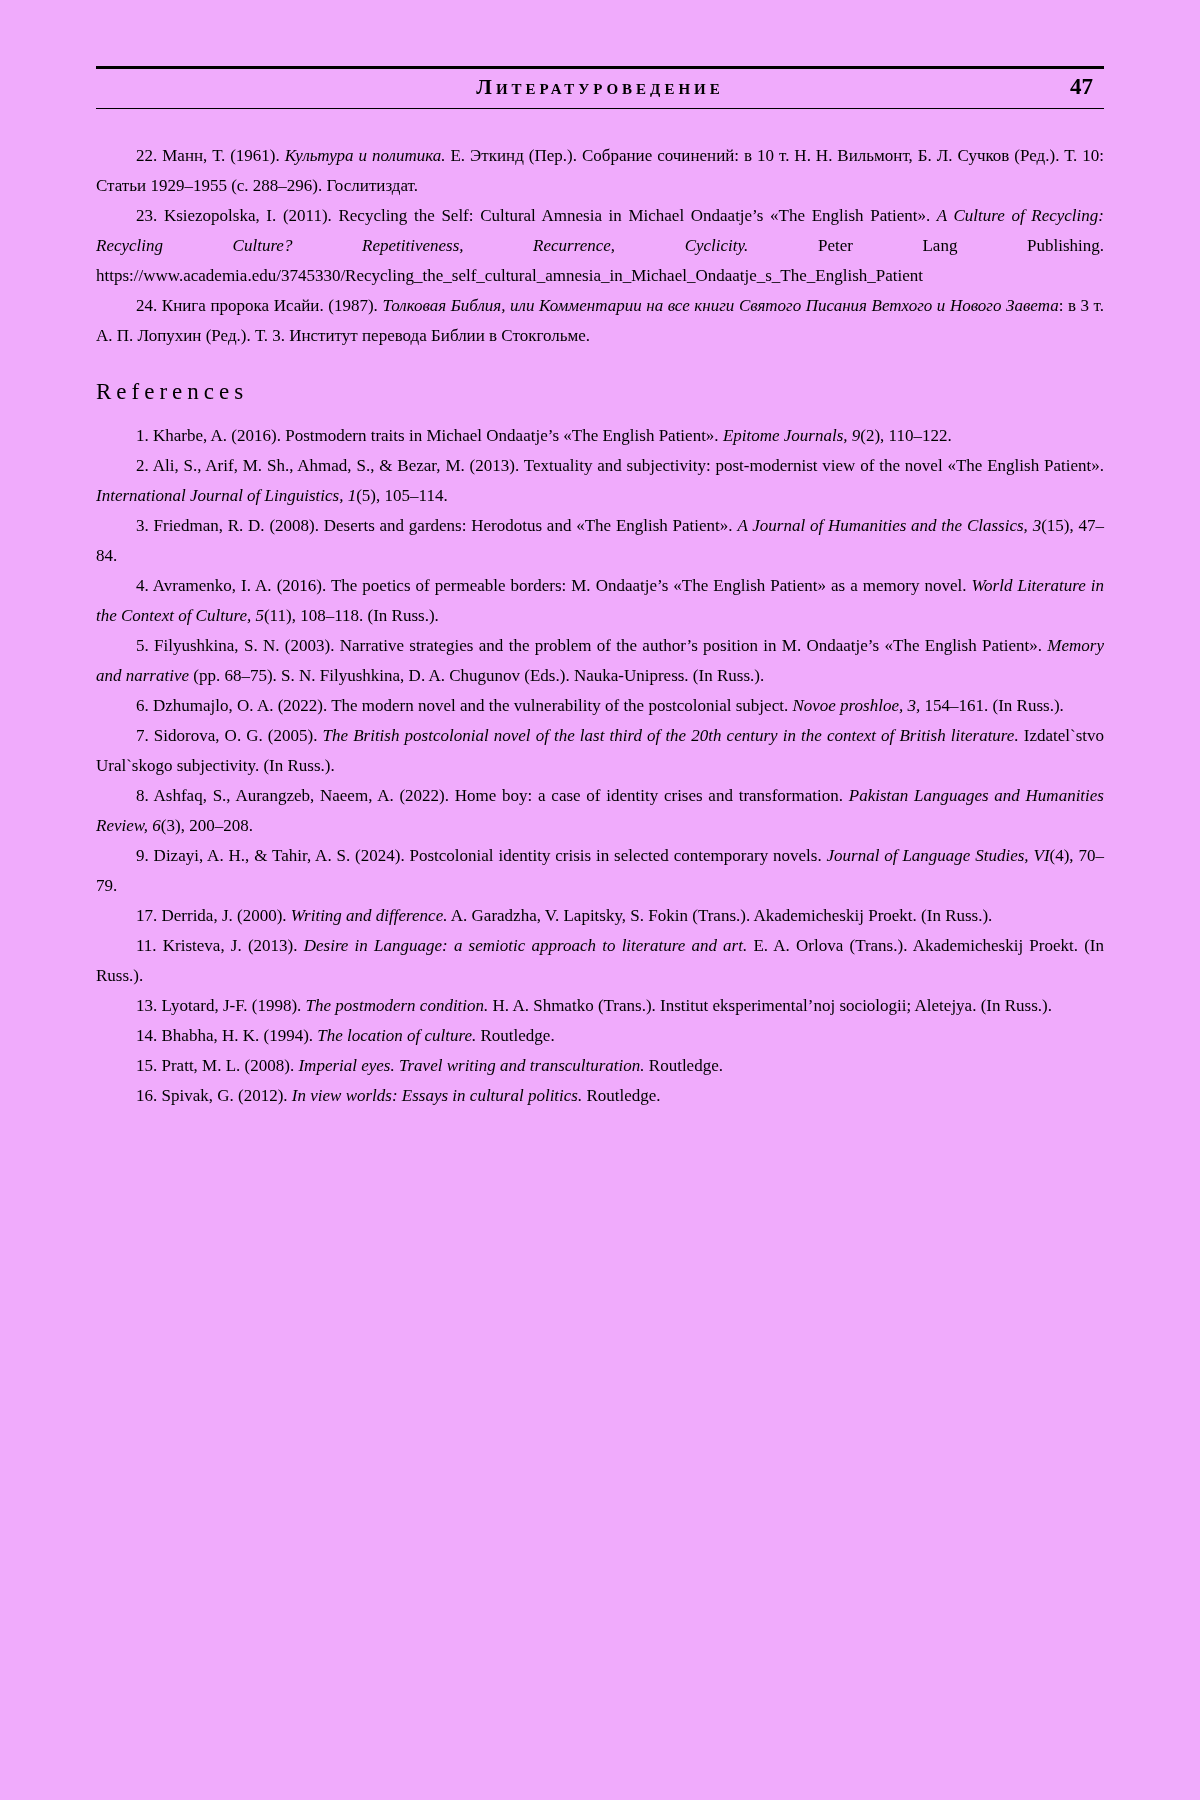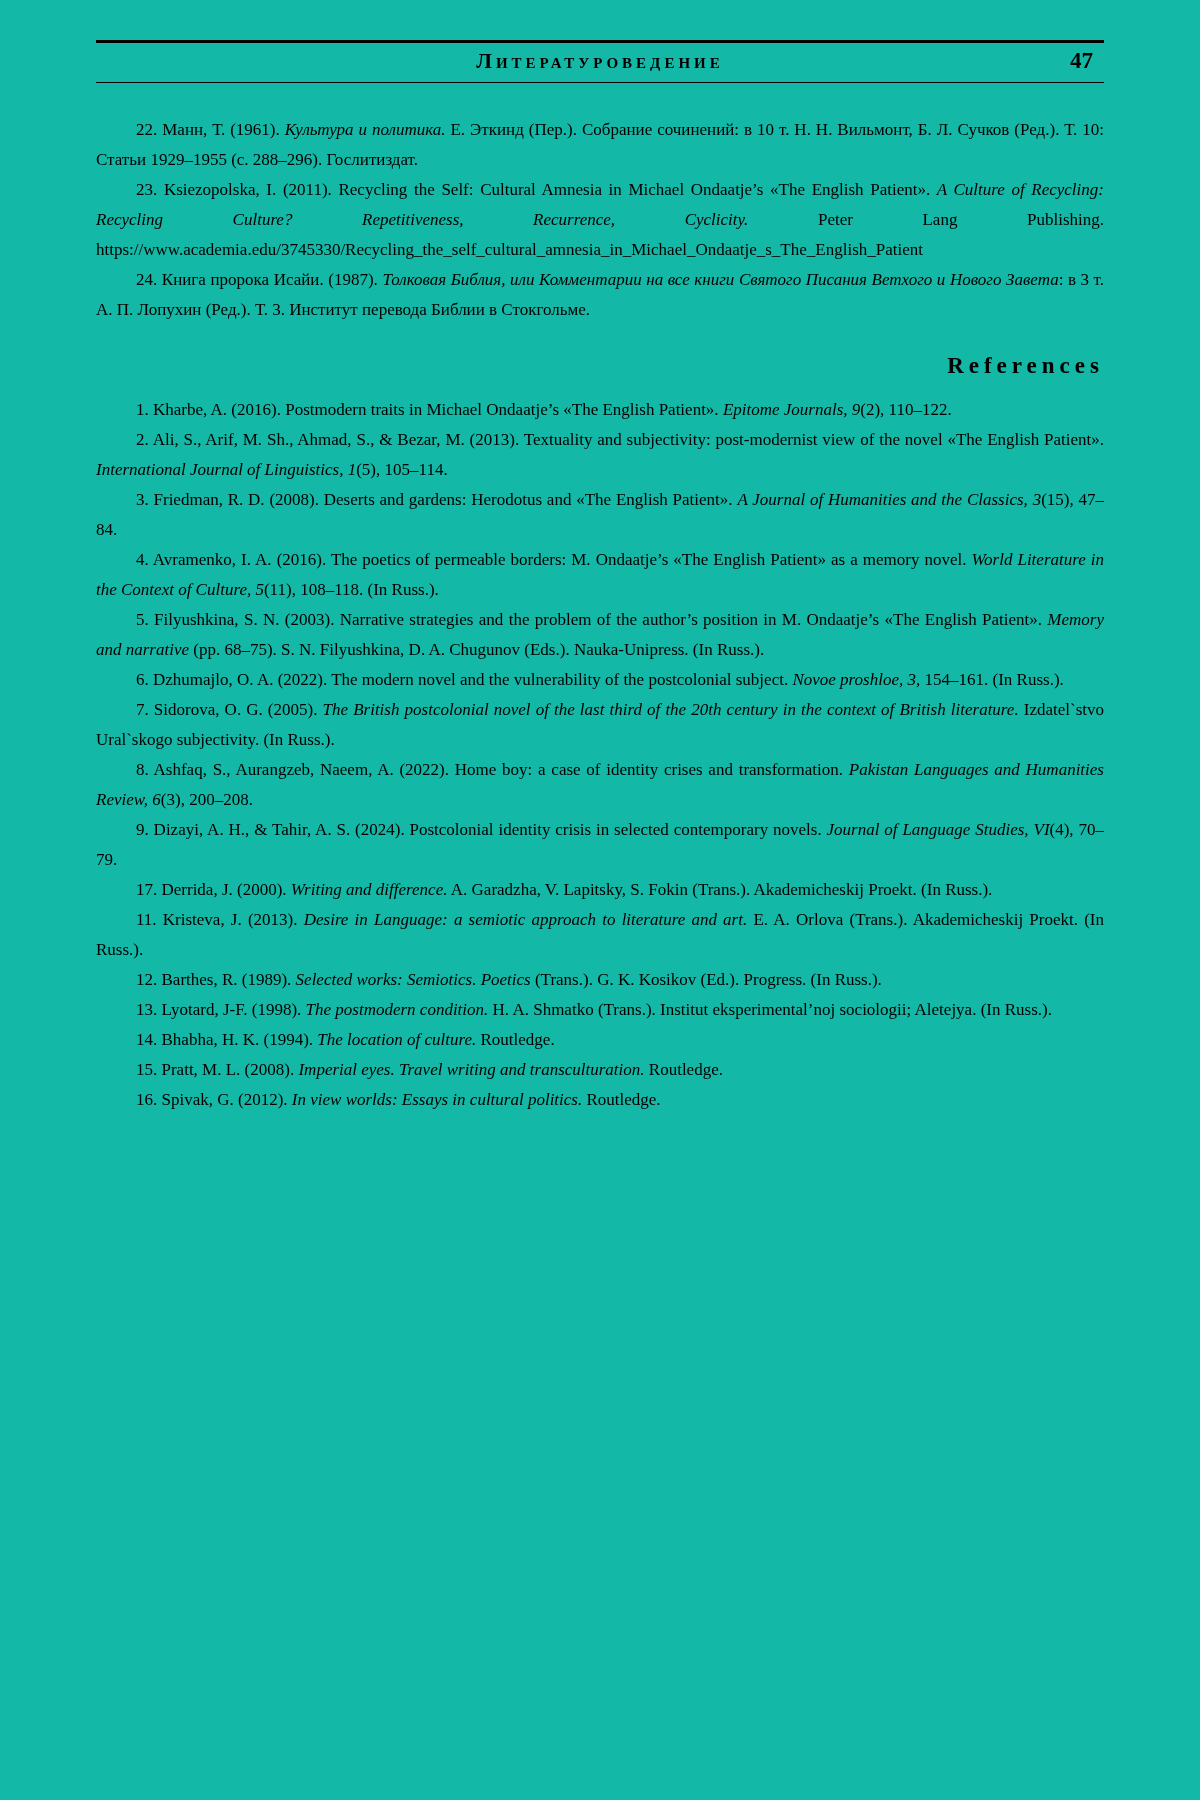--- a/index.html
+++ b/index.html
@@ -4,22 +4,22 @@
 <style>
   * { margin: 0; padding: 0; box-sizing: border-box; }
   html, body { background: #e9e9e9; }
   body {
     width: 1200px; height: 1800px;
     font-family: "Liberation Serif", "DejaVu Serif", serif;
     color: #000;
   }
   .page {
     width: 1200px; height: 1800px;
-    background: #14b8a6;
-    padding: 40px 96px 40px 96px;
+    background: #f0abfc;
+    padding: 66px 96px 40px 96px;
     overflow: hidden;
   }
   .rule-thick { border-top: 3px solid #000; height: 0; }
   .rule-thin  { border-top: 1.5px solid #000; height: 0; }
   .header-row {
     position: relative;
     text-align: center;
     padding: 6px 0 8px 0;
   }
   .running-title {
@@ -38,23 +38,23 @@
   .body-block { margin-top: 32px; }
   .ref-item {
     font-size: 17px;
     line-height: 30px;
     text-align: justify;
     text-indent: 40px;
     overflow-wrap: break-word;
   }
   .ref-item i { font-style: italic; }
   .refs-heading {
-    text-align: right;
+    text-align: left;
     font-size: 23px;
-    font-weight: 700;
+    font-weight: 400;
     letter-spacing: 5px;
     margin: 28px 0 16px 0;
   }
 </style>
 </head>
 <body>
 
 <div class="page">
 
   <header>
@@ -81,21 +81,20 @@
         <p class="ref-item"><span>2. Ali, S., Arif, M. Sh., Ahmad, S., &amp; Bezar, M. (2013). Textuality and subjectivity: post-modernist view of the novel «The English Patient». </span><i>International Journal of Linguistics, 1</i><span>(5), 105–114.</span></p>
         <p class="ref-item"><span>3. Friedman, R. D. (2008). Deserts and gardens: Herodotus and «The English Patient». </span><i>A Journal of Humanities and the Classics, 3</i><span>(15), 47–84.</span></p>
         <p class="ref-item"><span>4. Avramenko, I. A. (2016). The poetics of permeable borders: M. Ondaatje’s «The English Patient» as a memory novel. </span><i>World Literature in the Context of Culture, 5</i><span>(11), 108–118. (In Russ.).</span></p>
         <p class="ref-item"><span>5. Filyushkina, S. N. (2003). Narrative strategies and the problem of the author’s position in M. Ondaatje’s «The English Patient». </span><i>Memory and narrative</i><span> (pp. 68–75). S. N. Filyushkina, D. A. Chugunov (Eds.). Nauka-Unipress. (In Russ.).</span></p>
         <p class="ref-item"><span>6. Dzhumajlo, O. A. (2022). The modern novel and the vulnerability of the postcolonial subject. </span><i>Novoe proshloe, 3,</i><span> 154–161. (In Russ.).</span></p>
         <p class="ref-item"><span>7. Sidorova, O. G. (2005). </span><i>The British postcolonial novel of the last third of the 20th century in the context of British literature.</i><span> Izdatel`stvo Ural`skogo subjectivity. (In Russ.).</span></p>
         <p class="ref-item"><span>8. Ashfaq, S., Aurangzeb, Naeem, A. (2022). Home boy: a case of identity crises and transformation. </span><i>Pakistan Languages and Humanities Review, 6</i><span>(3), 200–208.</span></p>
         <p class="ref-item"><span>9. Dizayi, A. H., &amp; Tahir, A. S. (2024). Postcolonial identity crisis in selected contemporary novels. </span><i>Journal of Language Studies, VI</i><span>(4), 70–79.</span></p>
         <p class="ref-item"><span>17. Derrida, J. (2000). </span><i>Writing and difference.</i><span> A. Garadzha, V. Lapitsky, S. Fokin (Trans.). Akademicheskij Proekt. (In Russ.).</span></p>
         <p class="ref-item"><span>11. Kristeva, J. (2013). </span><i>Desire in Language: a semiotic approach to literature and art.</i><span> E. A. Orlova (Trans.). Akademicheskij Proekt. (In Russ.).</span></p>
-        <p class="ref-item"><span>12. Barthes, R. (1989). </span><i>Selected works: Semiotics. Poetics</i><span> (Trans.). G. K. Kosikov (Ed.). Progress. (In Russ.).</span></p>
         <p class="ref-item"><span>13. Lyotard, J-F. (1998). </span><i>The postmodern condition.</i><span> H. A. Shmatko (Trans.). Institut eksperimental’noj sociologii; Aletejya. (In Russ.).</span></p>
         <p class="ref-item"><span>14. Bhabha, H. K. (1994). </span><i>The location of culture.</i><span> Routledge.</span></p>
         <p class="ref-item"><span>15. Pratt, M. L. (2008). </span><i>Imperial eyes. Travel writing and transculturation.</i><span> Routledge.</span></p>
         <p class="ref-item"><span>16. Spivak, G. (2012). </span><i>In view worlds: Essays in cultural politics.</i><span> Routledge.</span></p>
       </section>
 
   </main>
 
 </div>
 

